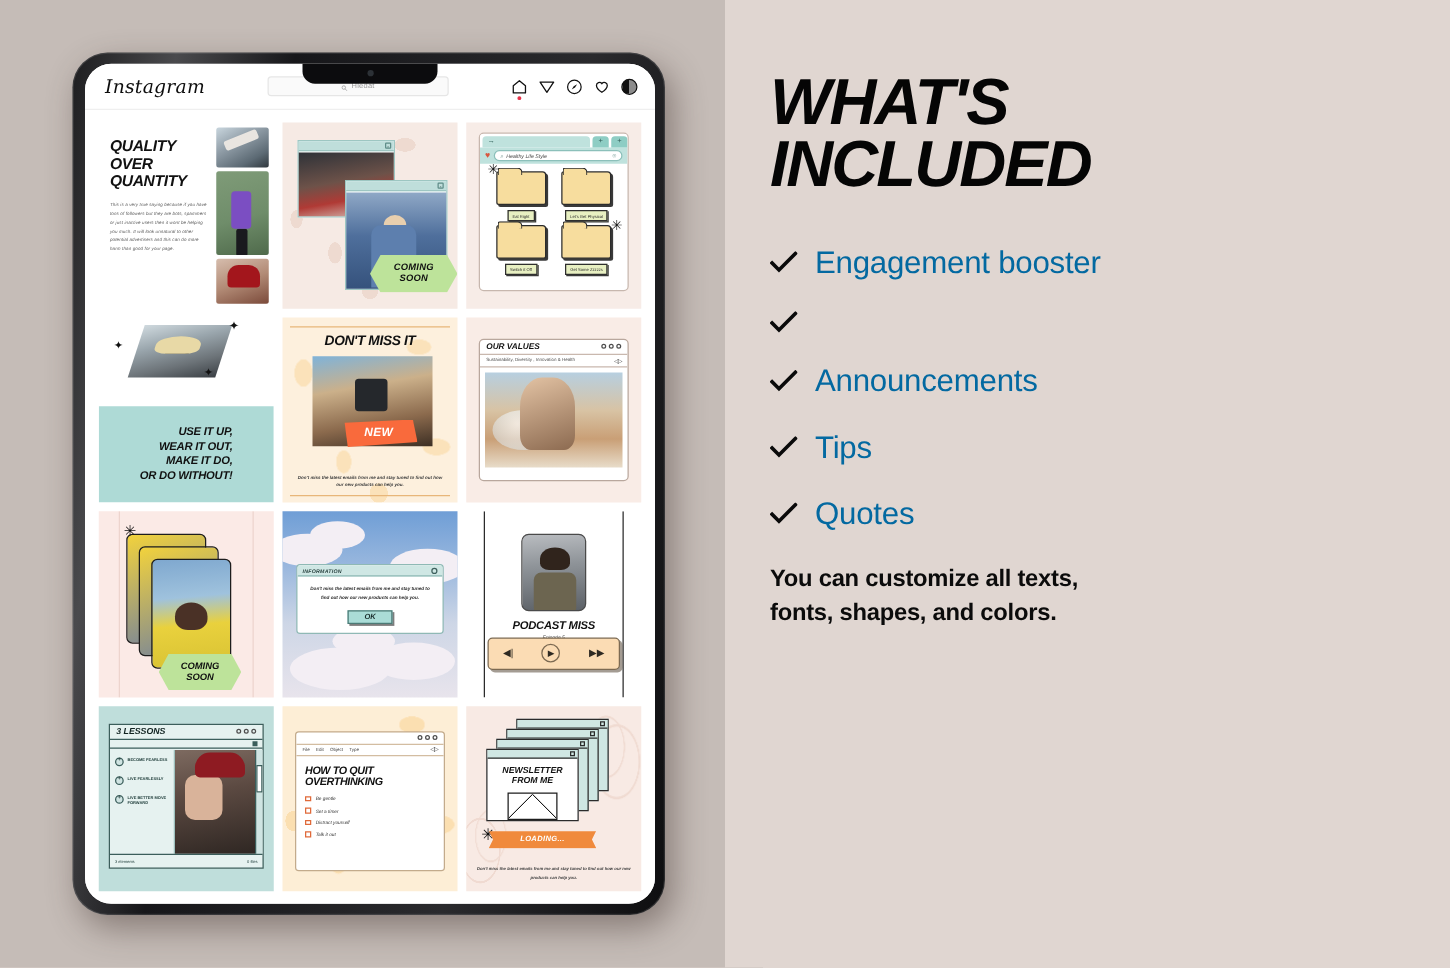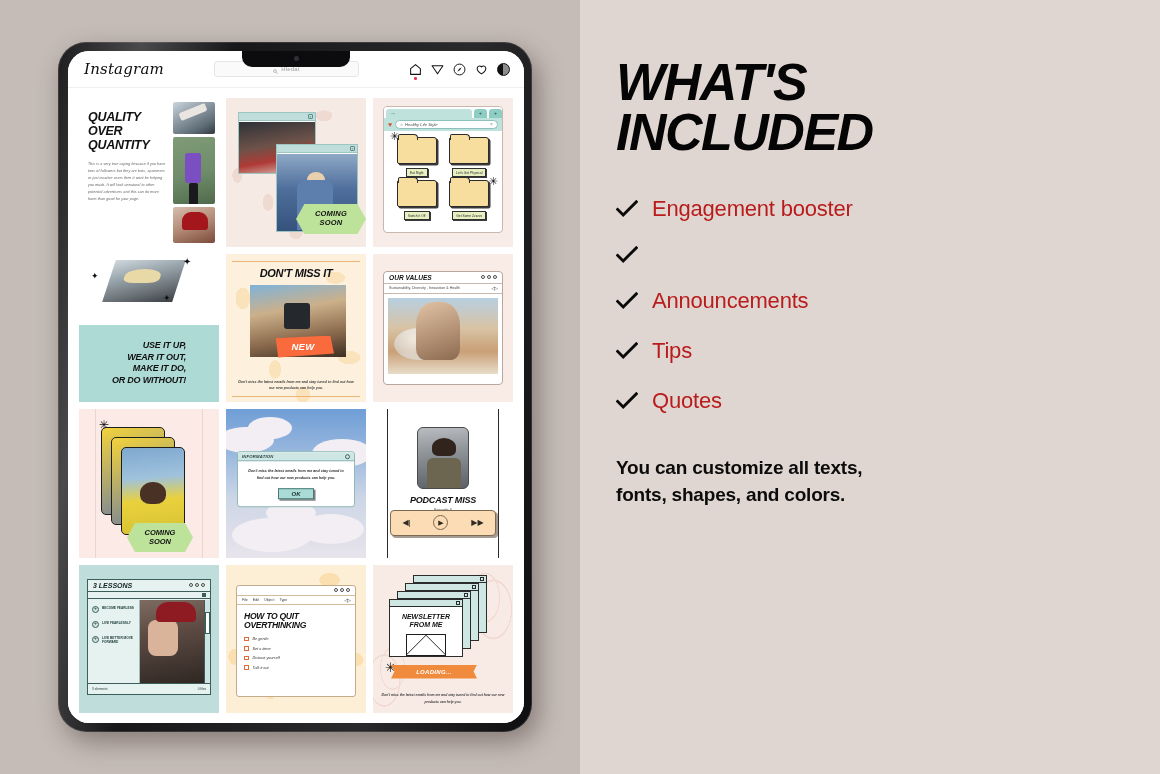--- a/index.html
+++ b/index.html
@@ -355,22 +355,22 @@
   #headline {
     font-family: "Liberation Sans", sans-serif; font-weight: bold; font-style: italic;
     font-size: 52px; line-height: .96; letter-spacing: -1.5px; color: #050505;
     text-transform: uppercase;
   }
   #sizes { margin-top: 50px; font-size: 19.5px; line-height: 1.52; color: #141414; letter-spacing: -.2px; }
   #features { margin-top: 38px; display: flex; flex-direction: column; gap: 24px; }
   .feature { display: flex; align-items: center; gap: 14px; }
   .check { width: 22px; height: 18px; position: relative; flex: none; }
   .check svg { width: 22px; height: 18px; display: block; }
-  .feature .lb { font-size: 22px; color: #b91c1c; letter-spacing: -.2px; }
-  #closing { margin-top: 40px; font-weight: bold; font-size: 19px; line-height: 1.45;
+  .feature .lb { font-size: 25px; color: #0369a1; letter-spacing: -.2px; }
+  #closing { margin-top: 24px; font-weight: bold; font-size: 19px; line-height: 1.45;
     color: #0b0b0b; letter-spacing: -.2px; }
 </style>
 </head>
 <body>
 
 <div id="left-panel">
 
   <div id="tablet">
     <div id="tablet-screen">
 

